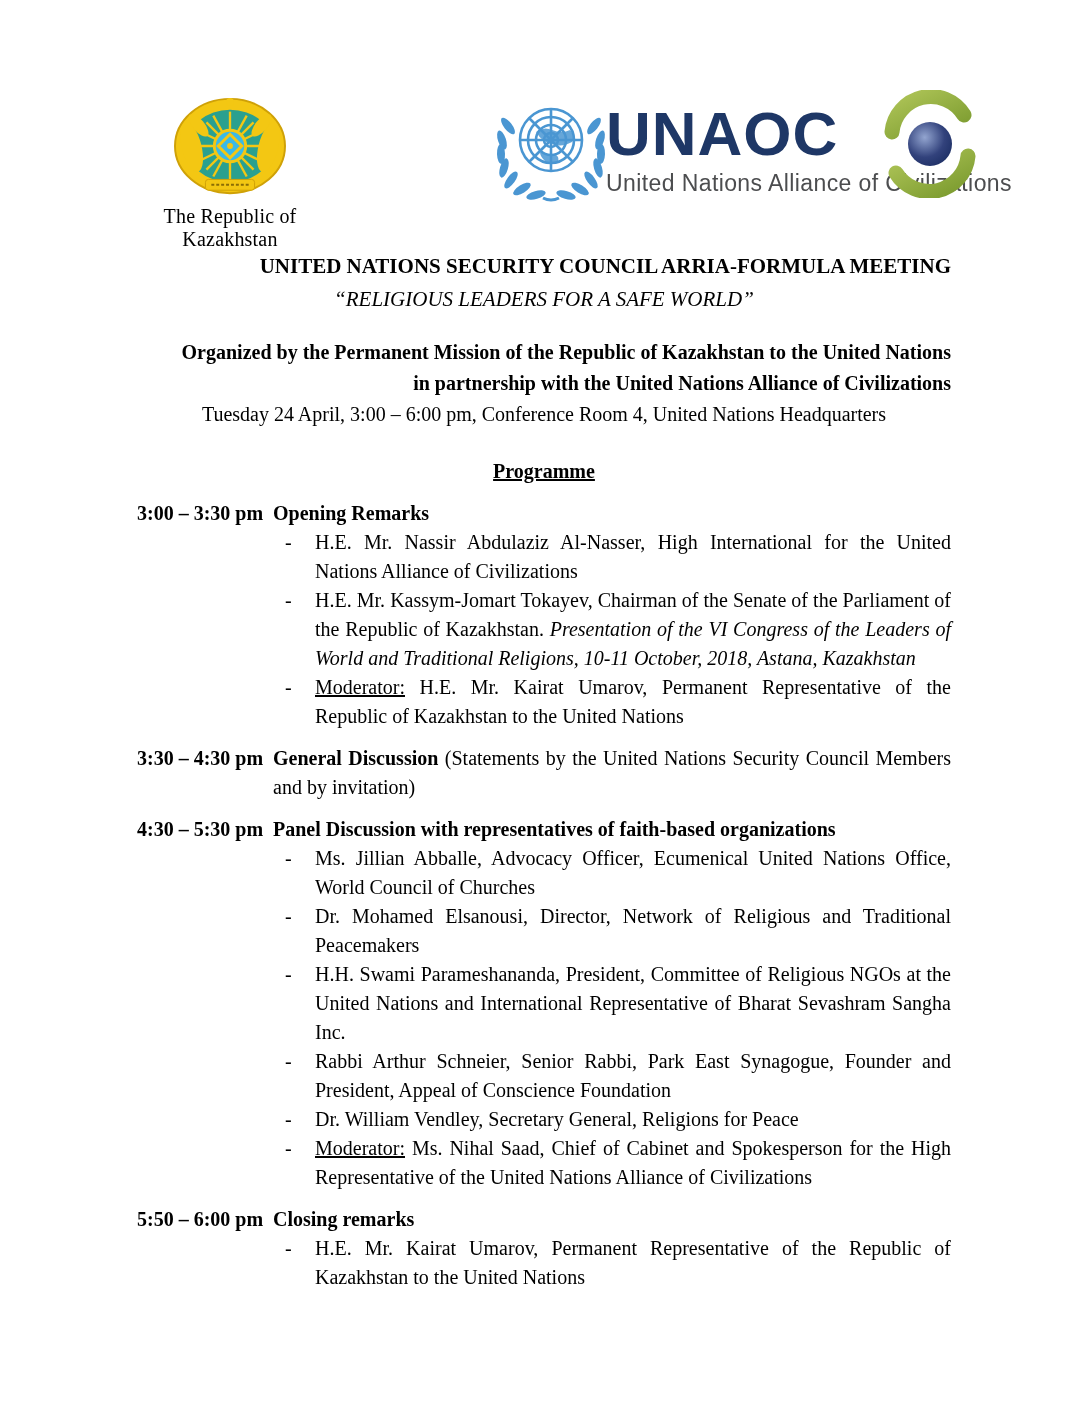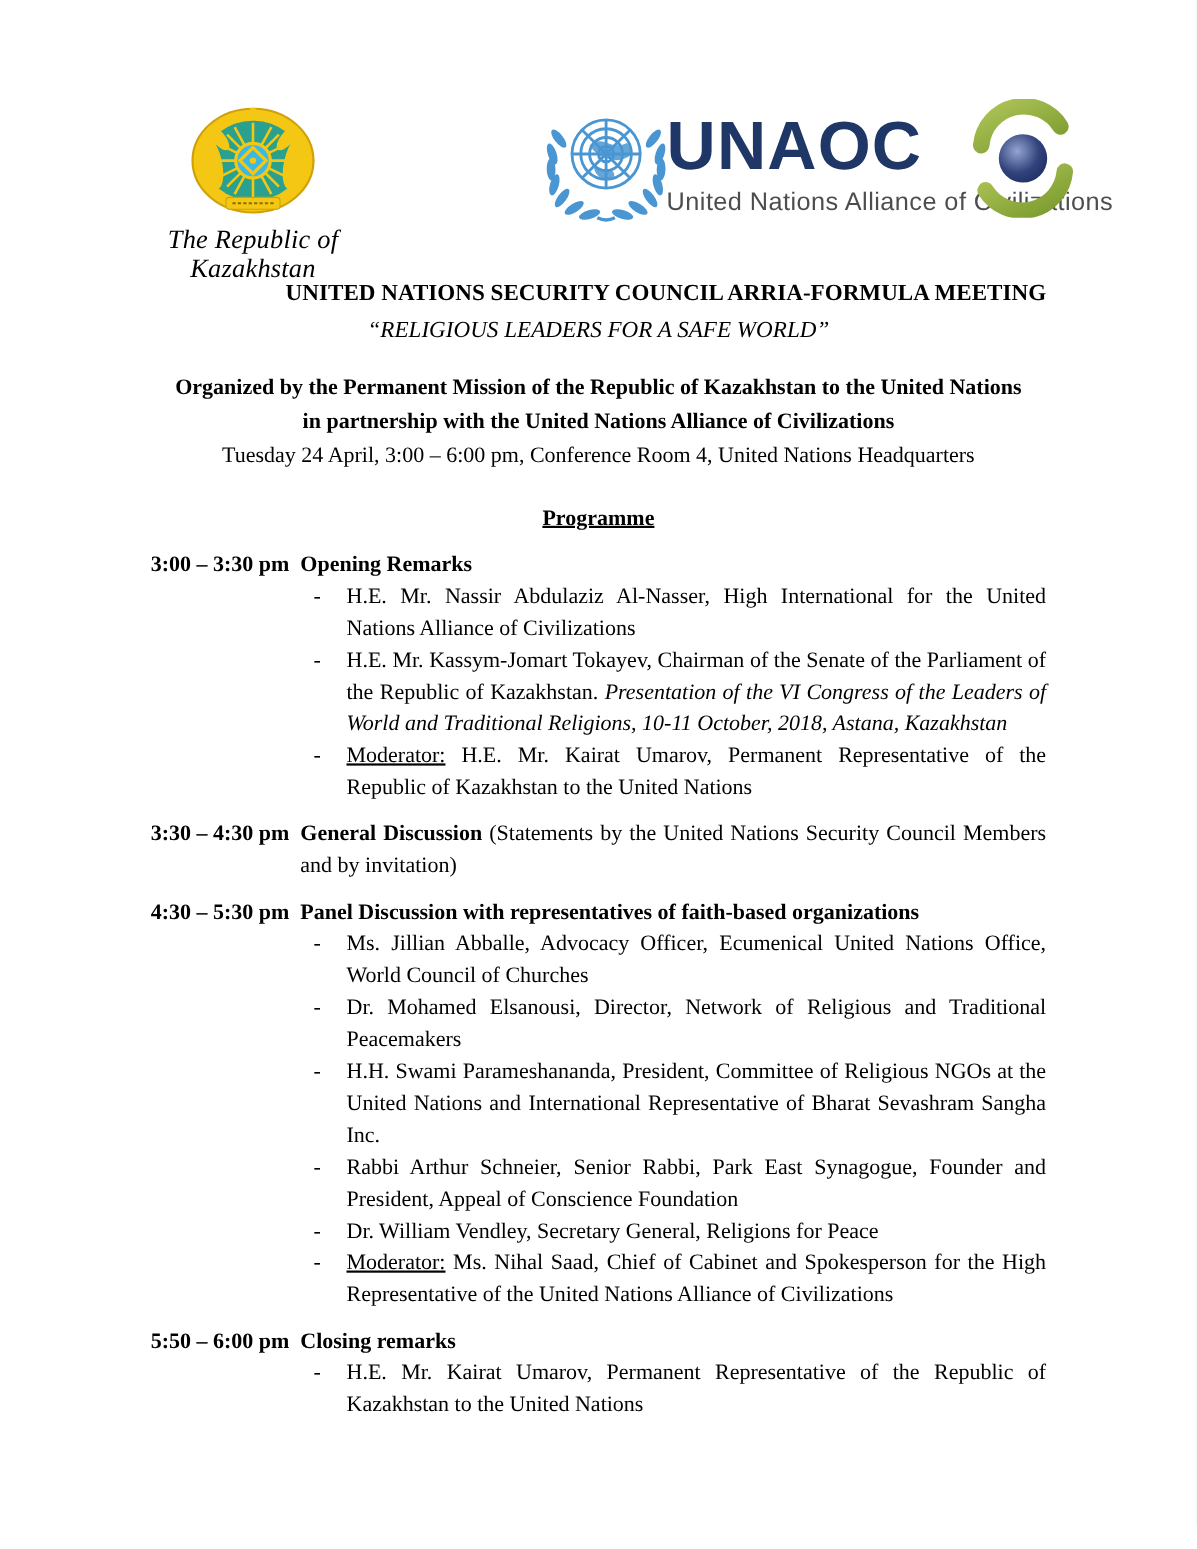--- a/index.html
+++ b/index.html
@@ -8,32 +8,32 @@
     width:1088px;height:1408px;
     background:#ffffff;
     margin:0 auto;
     font-family:"Liberation Serif","DejaVu Serif",serif;
     color:#000;
     overflow:hidden;
   }
   
   .kz-block{position:absolute;left:118px;top:92px;width:224px;text-align:center;}
   .kz-block svg{display:block;margin:0 auto;}
-  .kz-caption{margin-top:3px;font-size:24px;letter-spacing:.2px;font-style:italic;}
+  .kz-caption{margin-top:3px;font-size:20px;letter-spacing:.2px;}
   .un-emblem{position:absolute;left:488px;top:92px;}
   .unaoc-text{position:absolute;left:606px;top:98px;font-family:"Liberation Sans","DejaVu Sans",sans-serif;}
   .unaoc-acronym{font-size:62px;font-weight:700;line-height:72px;color:#1e3766;letter-spacing:1px;}
   .unaoc-tagline{font-size:23px;color:#4c4d4f;letter-spacing:.4px;margin-top:0px;white-space:nowrap;}
   .unaoc-swirl{position:absolute;left:876px;top:90px;}
   
   .main{position:absolute;left:137px;top:250px;width:814px;}
   .doc-title{font-size:21px;font-weight:700;text-align:right;line-height:33px;}
   .doc-subtitle{font-size:21px;font-style:italic;text-align:center;line-height:33px;}
   .org-block{margin-top:21px;text-align:center;line-height:31px;font-size:20px;}
-  .org-bold{font-weight:700;}
+  .org-bold{font-weight:700;text-align:right;}
   .programme-heading{margin-top:27px;text-align:center;font-size:20px;font-weight:700;
     text-decoration:underline;line-height:29px;}
   .sessions{margin-top:0;}
   .session{display:flex;margin-top:13px;font-size:20px;line-height:29px;}
   .time{flex:none;width:136px;font-weight:700;white-space:nowrap;}
   .content{flex:1;min-width:0;}
   .session-title{text-align:justify;font-family:Liberation Serif, serif;}
   .st-title{font-weight:700;}
   .bullet{display:flex;}
   .dash{flex:none;width:42px;padding-left:12px;box-sizing:border-box;}

